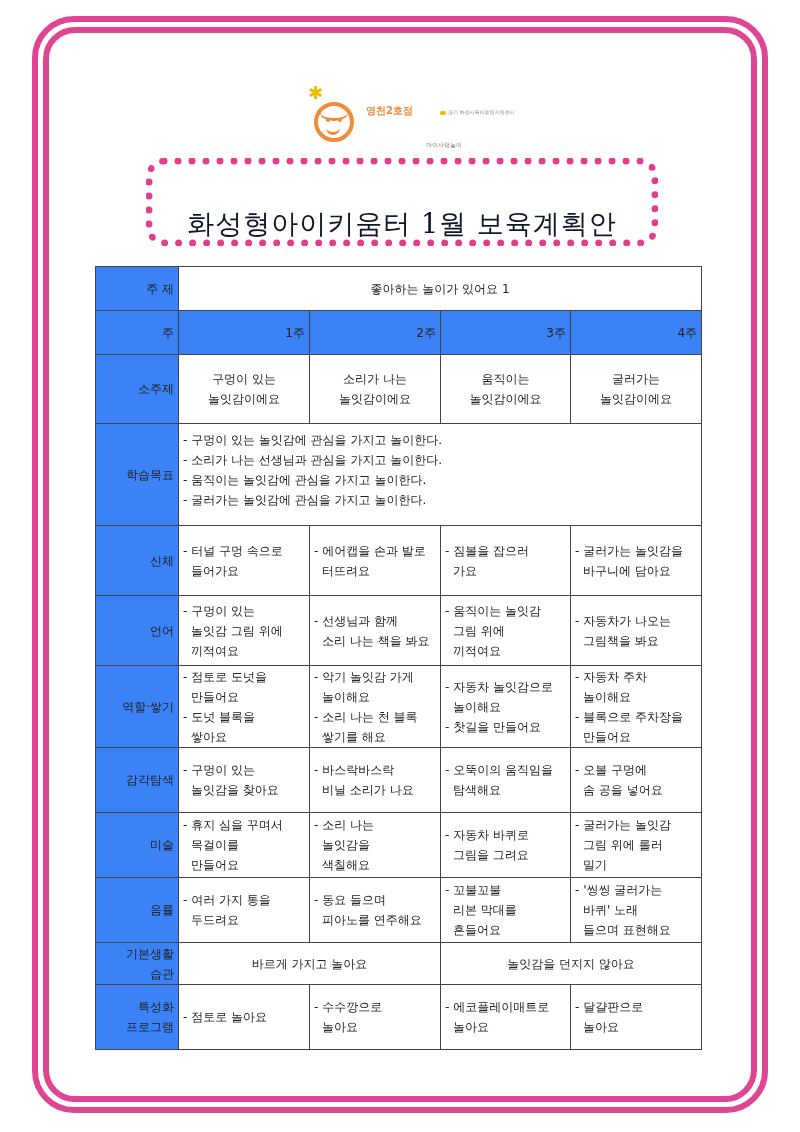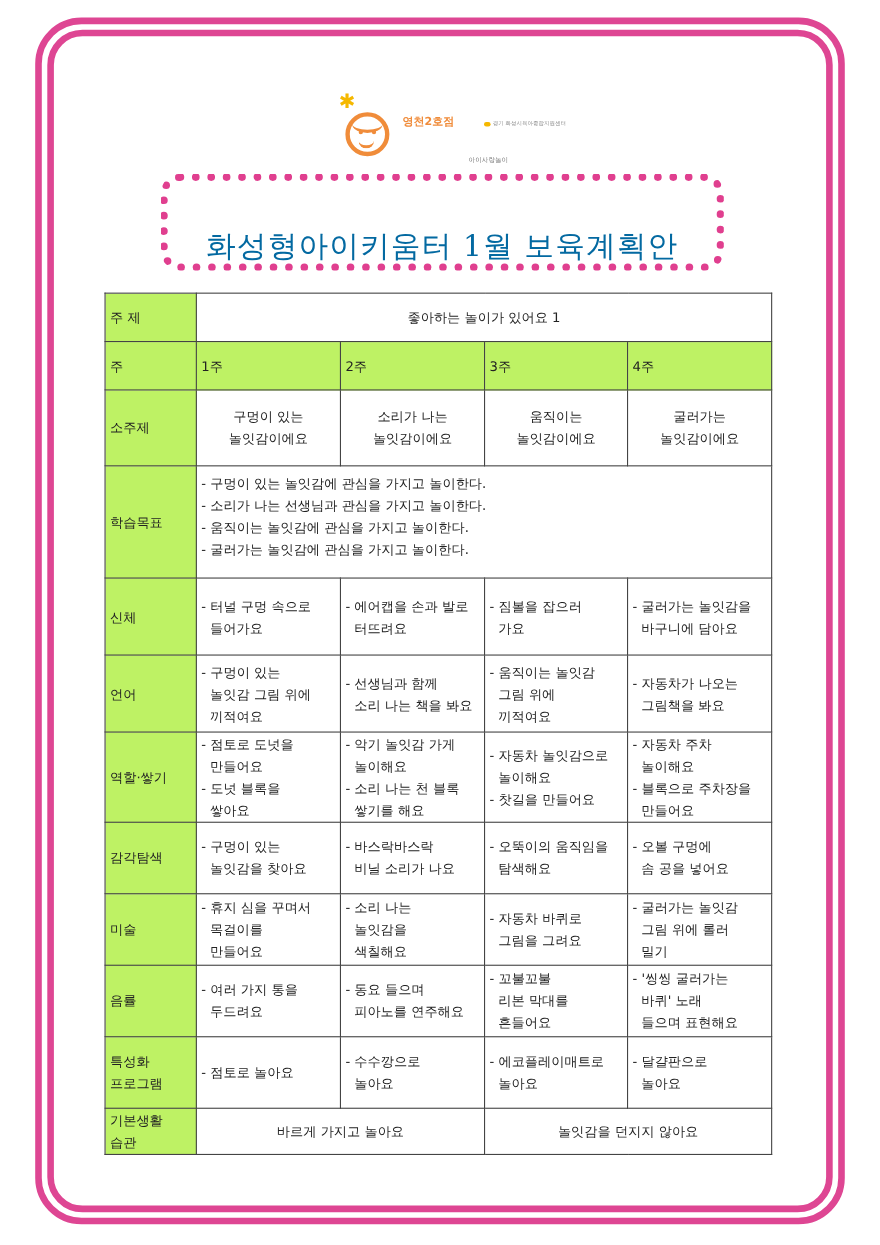--- a/index.html
+++ b/index.html
@@ -22,26 +22,26 @@
   .logo .branch { position:absolute; left:56px; top:16px; font-size:10px; color:#f08c3a; font-weight:bold; }
   .logo .name { position:absolute; left:52px; top:30px; font-size:19px; font-weight:bold; color:#555; letter-spacing:0px; white-space:nowrap; }
   .logo .name .orange { color:#f08c3a; }
   .logo .sub { position:absolute; left:116px; top:53px; font-size:6px; color:#777; }
   .logo .org { position:absolute; left:130px; top:21px; font-size:5px; color:#888; white-space:nowrap; }
   .logo .org-dot { display:inline-block; width:6px; height:4px; background:#f5b800; border-radius:2px; margin-right:2px; vertical-align:middle; }
 
   .title-box { position:absolute; left:146px; top:158px; width:512px; height:88px;
                border:7px dotted #e03f8f; border-radius:18px; box-sizing:border-box;
                display:flex; align-items:center; justify-content:center; }
-  .title-text { font-family:"DejaVu Serif", serif; font-size:27px; color:#0369a1; letter-spacing:1px;margin-top:44px; }
+  .title-text { font-family:"DejaVu Serif", serif; font-size:27px; color:#0f172a; letter-spacing:1px;margin-top:44px; }
 
   table.plan { position:absolute; left:95px; top:266px; width:606px; border-collapse:collapse;
                table-layout:fixed; font-size:12px; }
   table.plan td { border:1px solid #444; padding:0 4px; vertical-align:middle; line-height:20px; }
-  table.plan td.head { background:#bef264; text-align:left; }
+  table.plan td.head { background:#3b82f6; text-align:right; }
   table.plan td.center { text-align:center; }
   .line { display:block; white-space:nowrap; }
   .indent { padding-left:8px; }
 </style>
 </head>
 <body>
 
 <div class="frame-outer"></div>
 <div class="frame-inner"></div>
 
@@ -237,44 +237,44 @@
           <span class="line indent">  리본 막대를</span>
           <span class="line indent">  흔들어요</span>
         </td>
     <td>
           <span class="line">- '씽씽 굴러가는</span>
           <span class="line indent">  바퀴' 노래</span>
           <span class="line indent">  들으며 표현해요</span>
         </td>
   </tr>
 
-  <tr style="height:65px">
-    <td class="head">
-          <span class="line">특성화</span>
-          <span class="line">프로그램</span>
-        </td>
-    <td>
-          <span class="line">- 점토로 놀아요</span>
-        </td>
-    <td>
-          <span class="line">- 수수깡으로</span>
-          <span class="line indent">  놀아요</span>
-        </td>
-    <td>
-          <span class="line">- 에코플레이매트로</span>
-          <span class="line indent">  놀아요</span>
-        </td>
-    <td>
-          <span class="line">- 달걀판으로</span>
-          <span class="line indent">  놀아요</span>
-        </td>
-  </tr>
-
   <tr style="height:42px">
     <td class="head">
           <span class="line">기본생활</span>
           <span class="line">습관</span>
         </td>
     <td class="center" colspan="2">바르게 가지고 놀아요</td>
     <td class="center" colspan="2">놀잇감을 던지지 않아요</td>
   </tr>
+
+  <tr style="height:65px">
+    <td class="head">
+          <span class="line">특성화</span>
+          <span class="line">프로그램</span>
+        </td>
+    <td>
+          <span class="line">- 점토로 놀아요</span>
+        </td>
+    <td>
+          <span class="line">- 수수깡으로</span>
+          <span class="line indent">  놀아요</span>
+        </td>
+    <td>
+          <span class="line">- 에코플레이매트로</span>
+          <span class="line indent">  놀아요</span>
+        </td>
+    <td>
+          <span class="line">- 달걀판으로</span>
+          <span class="line indent">  놀아요</span>
+        </td>
+  </tr>
 </tbody>
   </table>
 
 </body></html>

